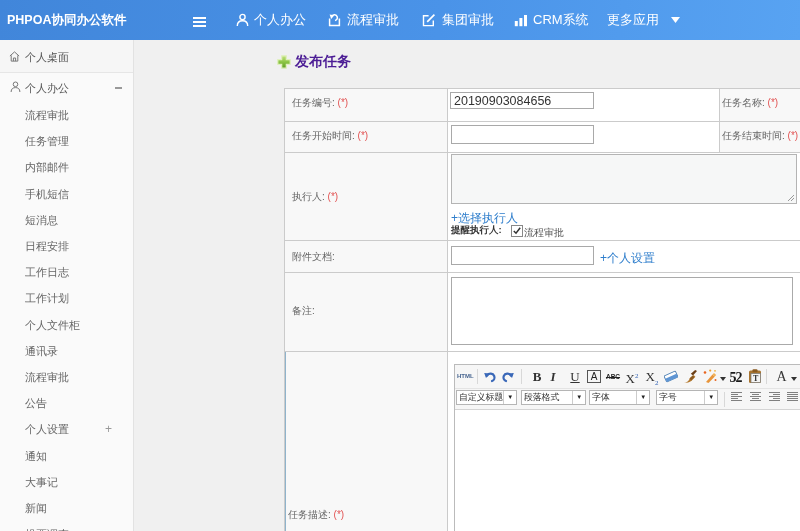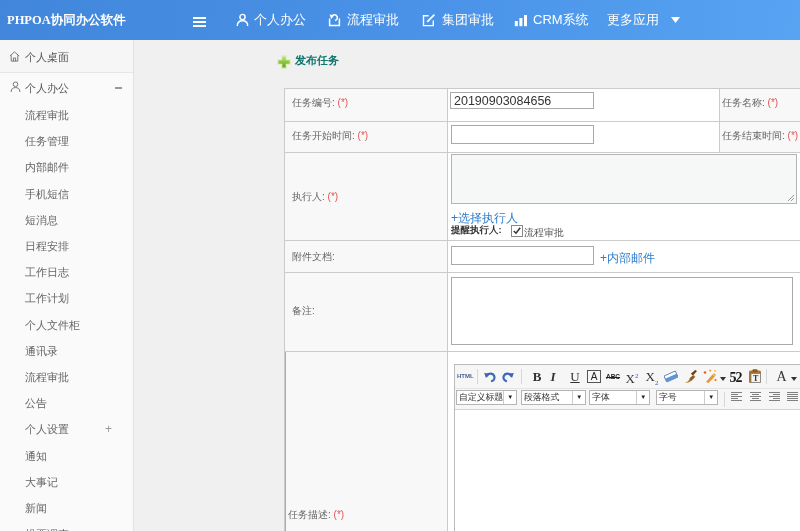--- a/index.html
+++ b/index.html
@@ -1,30 +1,30 @@
 <!DOCTYPE html>
 <html><head>
 <meta charset="utf-8">
 <style>
 html,body{margin:0;padding:0;}
 body{width:800px;height:531px;overflow:hidden;position:relative;background:#f0f0f0;
   font-family:"Liberation Sans",sans-serif;}
 .abs{position:absolute;}
 
 #topbar{left:0;top:0;width:800px;height:40px;background:linear-gradient(97deg,#4186da 0%,#4a93e8 55%,#58a3f2 100%);}
-#logo{left:7px;top:0;height:40px;line-height:40px;color:#fff;font-size:12.5px;font-weight:bold;font-family:Liberation Serif, serif;}
+#logo{left:7px;top:0;height:40px;line-height:40px;color:#fff;font-size:12.5px;font-weight:bold;}
 .nav{color:#fff;font-size:13px;top:0;height:40px;line-height:40px;}
 .hline{background:#fff;height:2px;width:13px;left:193px;}
 
 #sidebar{left:0;top:40px;width:134px;height:491px;background:#fafafa;border-right:1px solid #e2e2e2;box-sizing:border-box;}
 .sitem{left:25px;color:#555;font-size:11px;}
 .subitem{left:25px;color:#666;font-size:11px;height:26.2px;line-height:26.2px;white-space:nowrap;}
 .sign{color:#999;font-size:12px;}
 
-#title{left:295px;top:53px;font-size:11px;font-weight:bold;color:#0f766e;}
+#title{left:295px;top:53px;font-size:14px;font-weight:bold;color:#4c1d95;}
 #tablebg{left:284px;top:88px;width:516px;height:443px;background:#fff;}
 .labelbg{background:#f8f8f8;}
 .hb{background:#cbcbcb;height:1px;}
 .vb{background:#cbcbcb;width:1px;}
 .lbl{color:#666;font-size:10px;white-space:nowrap;}
 .red{color:#e25252;}
 .link{color:#2f7ecc;font-size:12px;}
 input.t{position:absolute;border:1px solid #a9a9a9;background:#fff;font-family:"Liberation Sans",sans-serif;
   font-size:12.5px;color:#333;padding:0 0 0 3px;margin:0;box-sizing:border-box;}
 .tarea{position:absolute;border:1px solid #aaa;box-sizing:border-box;}
@@ -164,21 +164,21 @@
 </div>
 <div class="abs link" style="left:451px;top:210px">+选择执行人</div>
 <div class="abs" style="left:451px;top:224px;font-size:9.5px;color:#333;font-weight:bold">提醒执行人:</div>
 <div class="abs" style="left:511px;top:225px;width:10px;height:10px;border:1px solid #888;background:#fff">
   <svg style="position:absolute;left:0px;top:0px" width="10" height="10" viewBox="0 0 10 10">
     <path d="M1.8 5 L4 7.2 L8.2 1.8" stroke="#333" stroke-width="1.5" fill="none"></path>
   </svg>
 </div>
 <div class="abs" style="left:524px;top:226px;font-size:10px;color:#555">流程审批</div>
 <input class="t" style="left: 451px; top: 246px; width: 143px; height: 19px;">
-<div class="abs link" style="left:600px;top:250px">+内部邮件</div>
+<div class="abs link" style="left:600px;top:250px">+个人设置</div>
 <div class="abs tarea" style="left:451px;top:277px;width:342px;height:68px;background:#fff;border-color:#aaa"></div>
 
 <div class="abs" id="editor">
  <div class="abs" id="tb1"></div>
  <div class="abs" id="tb2"></div>
  <div id="tb1icons">
       <div class="ti" style="left:2px;width:16px;font-size:6px;font-weight:bold;color:#46648f;">HTML</div>
       <div class="sep1" style="left:22px"></div>
       <div class="ti" style="left:28px;width:14px;top:5px;height:14px;line-height:12px;"><svg width="14" height="14" viewBox="0 0 14 14">
           <path d="M4 5.5 C6 2.8 10 3.2 11.2 6 C12 8 11 10.2 9 11" fill="none" stroke="#3a68b8" stroke-width="2.2" stroke-linecap="round"></path>

